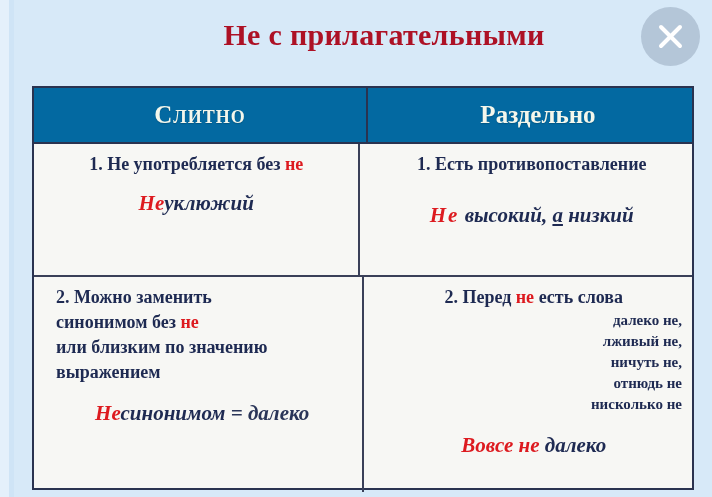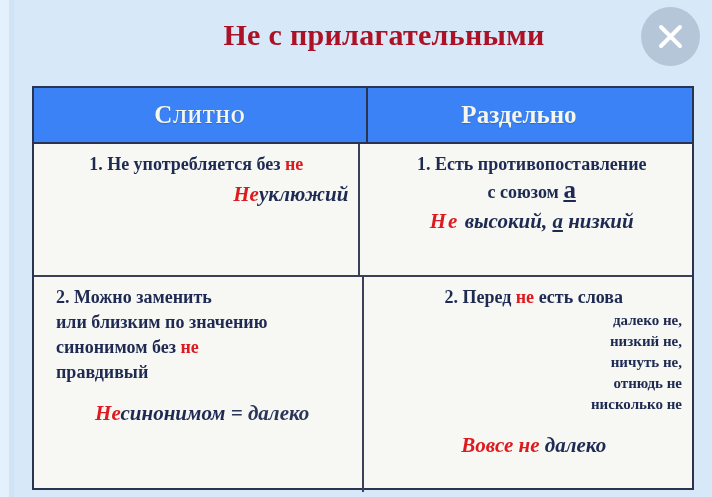--- a/index.html
+++ b/index.html
@@ -73,22 +73,23 @@
     top: 86px;
     width: 662px;
     height: 404px;
     box-sizing: border-box;
     border: 2px solid #2a3350;
     background: #f7f7f4;
   }
   .thead {
     display: flex;
     height: 54px;
-    background: #3b82f6;
+    background: #0369a1;
     border-bottom: 2px solid #2a3350;
+    gap: 19px;
   }
   .th {
     flex: 0 0 auto;
     display: flex;
     align-items: center;
     justify-content: center;
     color: #f4f7ec;
     font-weight: bold;
     font-family: "Liberation Serif", "DejaVu Serif", serif;
     text-shadow: 0 1px 1px rgba(0,0,0,0.18);
@@ -147,22 +148,22 @@
   .gap { letter-spacing: 2px; }
 
   .wordlist {
     font-family: "Liberation Serif", "DejaVu Serif", serif;
     font-weight: bold;
     font-size: 15px;
     line-height: 21px;
     text-align: right;
     color: #1e2a52;
   }
-  .m-t-10 { margin-top: 4px; }
-  .m-t-14 { margin-top: 5px; text-align: right; }
+  .m-t-10 { margin-top: 26px; }
+  .m-t-14 { margin-top: 14px; }
   .m-t-16 { margin-top: 16px; }
   .m-t-18 { margin-top: 18px; }
   .light { color: #2a3558; font-weight: bold; }
 </style>
 </head>
 <body>
 
 <div id="slide">
 
   <div class="edge-strip"></div>
@@ -192,51 +193,48 @@
           <div class="rule center">
             <span>1. Не употребляется без </span><span class="red">не</span>
           </div>
           <div class="example m-t-14">
             <span class="red">Не</span><span>уклюжий</span>
           </div>
         </div>
 
         <div class="cell cell-right">
           <div class="rule center">1. Есть противопоставление</div>
-          <div class="rule center">
-            <span>с союзом </span><span class="big-a">а</span>
-          </div>
           <div class="example m-t-10">
             <span class="red gap">Не</span>&nbsp;<span>высокий, </span><span class="under">а</span><span> низкий</span>
           </div>
         </div>
 
       </div>
 
       <div class="trow trow-2">
 
         <div class="cell cell-left">
           <div class="rule left">2. Можно заменить</div>
-          <div class="rule left">или близким по значению</div>
           <div class="rule left">
             <span>синонимом без </span><span class="red">не</span>
           </div>
-          <div class="rule left">правдивый</div>
+          <div class="rule left">или близким по значению</div>
+          <div class="rule left">выражением</div>
           <div class="example m-t-16">
             <span class="red">Не</span><span>синонимом</span><span class="light"> = далеко</span>
           </div>
         </div>
 
         <div class="cell cell-right">
           <div class="rule center">
             <span>2. Перед </span><span class="red">не</span><span> есть слова</span>
           </div>
           <div class="wordlist">
             <div>далеко не,</div>
-            <div>низкий не,</div>
+            <div>лживый не,</div>
             <div>ничуть не,</div>
             <div>отнюдь не</div>
             <div>нисколько не</div>
           </div>
           <div class="example m-t-18">
             <span class="red">Вовсе не</span><span> далеко</span>
           </div>
         </div>
 
       </div>

